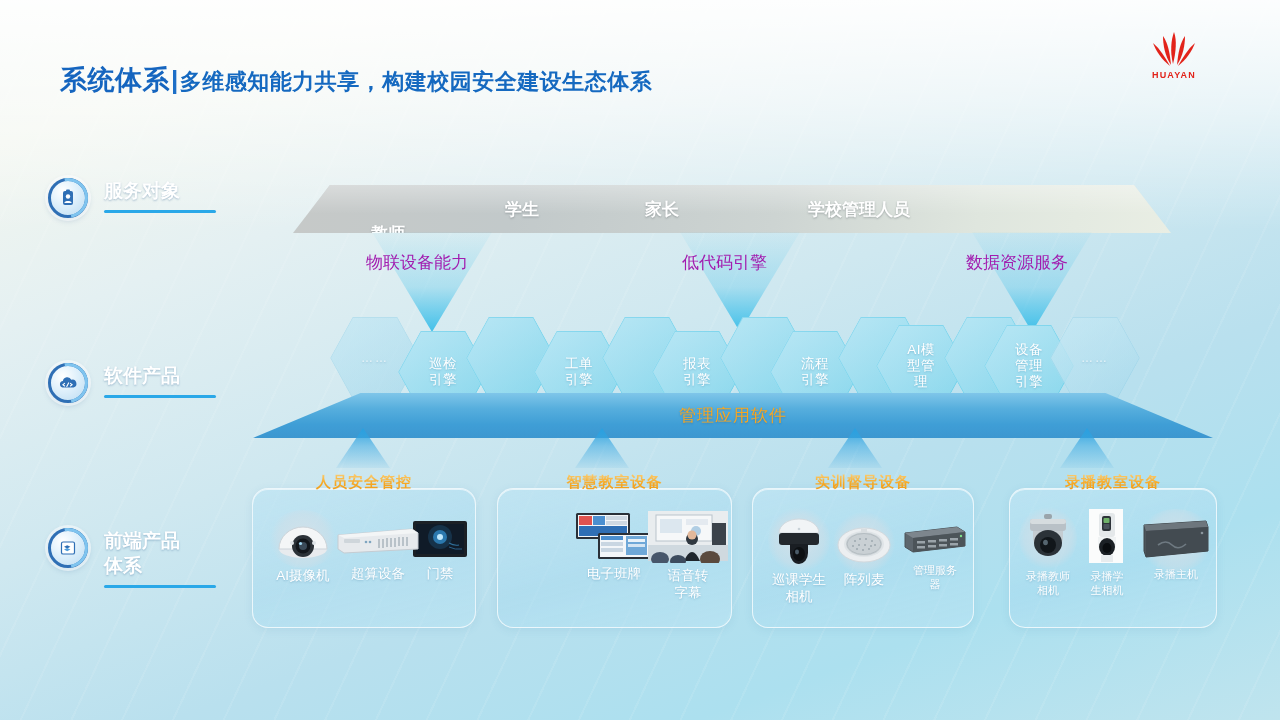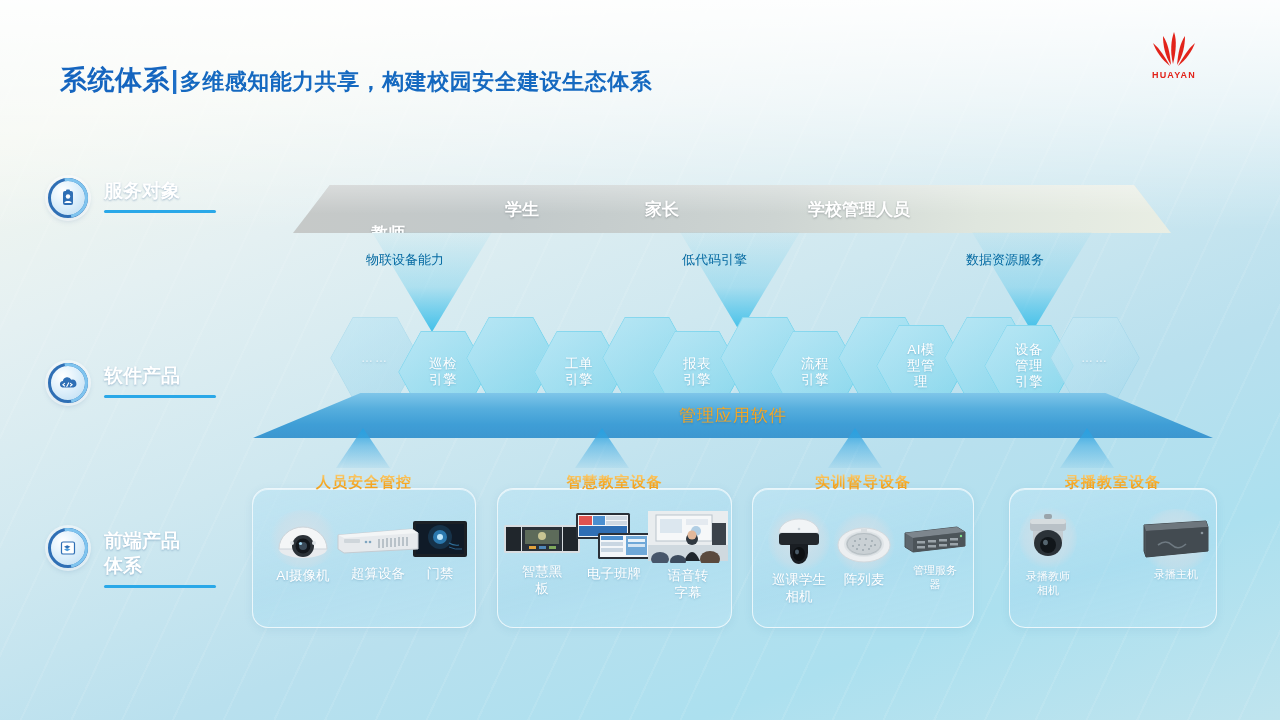--- a/index.html
+++ b/index.html
@@ -79,21 +79,21 @@
     text-shadow:0 1px 2px rgba(90,100,105,.45); white-space:nowrap;
   }
 
   
   .funnel{
     position:absolute; width:120px; height:100px;
     background:linear-gradient(180deg, rgba(90,200,235,.05) 0%, rgba(70,195,235,.30) 55%, rgba(40,185,232,.85) 100%);
     clip-path:polygon(0% 0%, 100% 0%, 50% 100%);
   }
   .cap-label{
-    position:absolute; font-size:13px; color:#0369a1; white-space:nowrap; font-weight:normal;
+    position:absolute; font-size:17px; color:#a21caf; white-space:nowrap; font-weight:normal;
   }
 
   
   .hexwrap{ position:absolute; left:330px; top:303px; width:810px; height:82px; }
   .hex{
     position:absolute; width:90px; height:82px;
     clip-path:polygon(25% 0%, 75% 0%, 100% 50%, 75% 100%, 25% 100%, 0% 50%);
     background:linear-gradient(150deg, rgba(255,255,255,.22), rgba(190,228,240,.12));
     display:flex; align-items:center; justify-content:center;
   }
@@ -385,37 +385,20 @@
         <circle cx="36" cy="23" r="1.3" fill="#7fa5c0"></circle>
       </svg>
     </div>
     <div class="prod-name">超算设备</div>
   </div>
 </div>
 
 <div class="card" style="left:497px; width:235px;">
   <div class="card-title">智慧教室设备</div>
 
-  <div class="prod" style="left:0px; top:30px; width:88px;">
-    <div class="prod-img dev" style="height:42px;">
-      <svg width="80" height="40" viewBox="0 0 80 40" style="display:block;margin:0 auto;">
-        <rect x="2" y="6" width="76" height="28" rx="1.5" fill="#d8dde1"></rect>
-        <rect x="4" y="8" width="15" height="24" fill="#20262c"></rect>
-        <rect x="61" y="8" width="15" height="24" fill="#20262c"></rect>
-        <rect x="20" y="8" width="40" height="24" fill="#2a3139"></rect>
-        <rect x="23" y="11" width="34" height="14" fill="#5d6b5a"></rect>
-        <circle cx="40" cy="17" r="4" fill="#e2dba0" opacity=".8"></circle>
-        <rect x="27" y="27" width="7" height="3" fill="#e2a23c"></rect>
-        <rect x="37" y="27" width="7" height="3" fill="#4f87b8"></rect>
-        <rect x="47" y="27" width="7" height="3" fill="#7fa85c"></rect>
-      </svg>
-    </div>
-    <div class="prod-name">智慧黑
-板</div>
-  </div>
 
   <div class="prod" style="left:68px; top:22px; width:96px;">
     <div class="prod-img dev" style="height:52px;">
       <svg width="92" height="50" viewBox="0 0 92 50" style="display:block;margin:0 auto;">
         <rect x="8" y="2" width="54" height="26" rx="1.5" fill="#2a3038"></rect>
         <rect x="10" y="4" width="50" height="22" fill="#f3f6f9"></rect>
         <rect x="11" y="5" width="13" height="9" fill="#e0534f"></rect>
         <rect x="25" y="5" width="12" height="9" fill="#4b8fd0"></rect>
         <rect x="38" y="5" width="21" height="4" fill="#cfd9e3"></rect>
         <rect x="38" y="10" width="21" height="4" fill="#cfd9e3"></rect>
@@ -540,20 +523,37 @@
         <ellipse cx="32" cy="34" rx="14" ry="13" fill="#2b3238"></ellipse>
         <ellipse cx="32" cy="36" rx="8" ry="8" fill="#11161a"></ellipse>
         <ellipse cx="29.5" cy="33.5" rx="2.4" ry="2.8" fill="#55656f"></ellipse>
         <rect x="28" y="5" width="8" height="5" rx="2" fill="#9aa4ab"></rect>
       </svg>
     </div>
     <div class="prod-name sm">录播教师
 相机</div>
   </div>
 
+  <div class="prod" style="left:62px; top:18px; width:70px;">
+    <div class="prod-img dev" style="height:60px;">
+      <svg width="60" height="58" viewBox="0 0 60 58" style="display:block;margin:0 auto;">
+        <rect x="12" y="2" width="34" height="54" fill="#fbfcfc"></rect>
+        <rect x="22" y="6" width="16" height="24" rx="3" fill="#e4e8ea"></rect>
+        <rect x="25" y="9" width="9" height="15" rx="2" fill="#2d3339"></rect>
+        <rect x="26.5" y="11" width="6" height="5" rx="1" fill="#6fb26a"></rect>
+        <rect x="26.5" y="17" width="6" height="5" rx="1" fill="#4a545c"></rect>
+        <path d="M21 30 h18 v8 a9 9 0 0 1 -18 0 Z" fill="#f0f3f4"></path>
+        <ellipse cx="30" cy="40" rx="8" ry="9" fill="#1b2025"></ellipse>
+        <ellipse cx="30" cy="41" rx="4.5" ry="5" fill="#0a0d10"></ellipse>
+        <rect x="24" y="48" width="12" height="7" fill="#e8ecee"></rect>
+      </svg>
+    </div>
+    <div class="prod-name sm">录播学
+生相机</div>
+  </div>
 
   <div class="prod" style="left:126px; top:26px; width:80px;">
     <div class="prod-img dev" style="height:50px;">
       <div class="halo" style="width:76px;height:62px;"></div>
       <svg width="76" height="48" viewBox="0 0 76 48" style="position:relative;display:block;margin:0 auto;">
         <path d="M6 10 L68 6 L70 12 L70 36 L8 42 L6 36 Z" fill="#4d555b" stroke="#3e464b"></path>
         <path d="M6 10 L68 6 L70 12 L8 16 Z" fill="#6d767d"></path>
         <path d="M8 16 L70 12 L70 36 L8 42 Z" fill="#434b51"></path>
         <path d="M20 30 q8 -6 14 0 q6 6 14 -1" stroke="#6f7a82" stroke-width="1.6" fill="none"></path>
         <circle cx="64" cy="18" r="1.3" fill="#8a959c"></circle>

